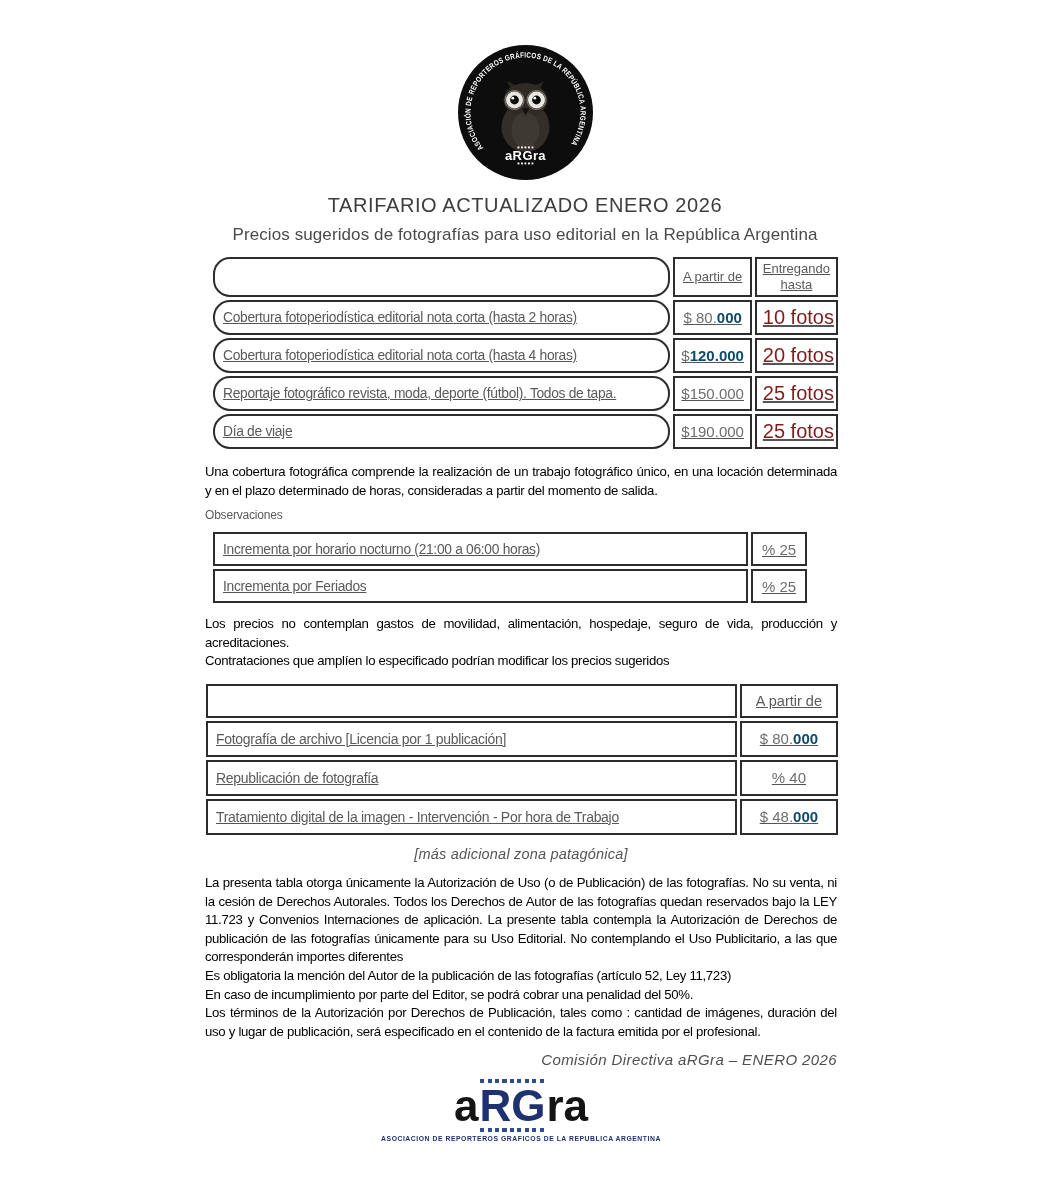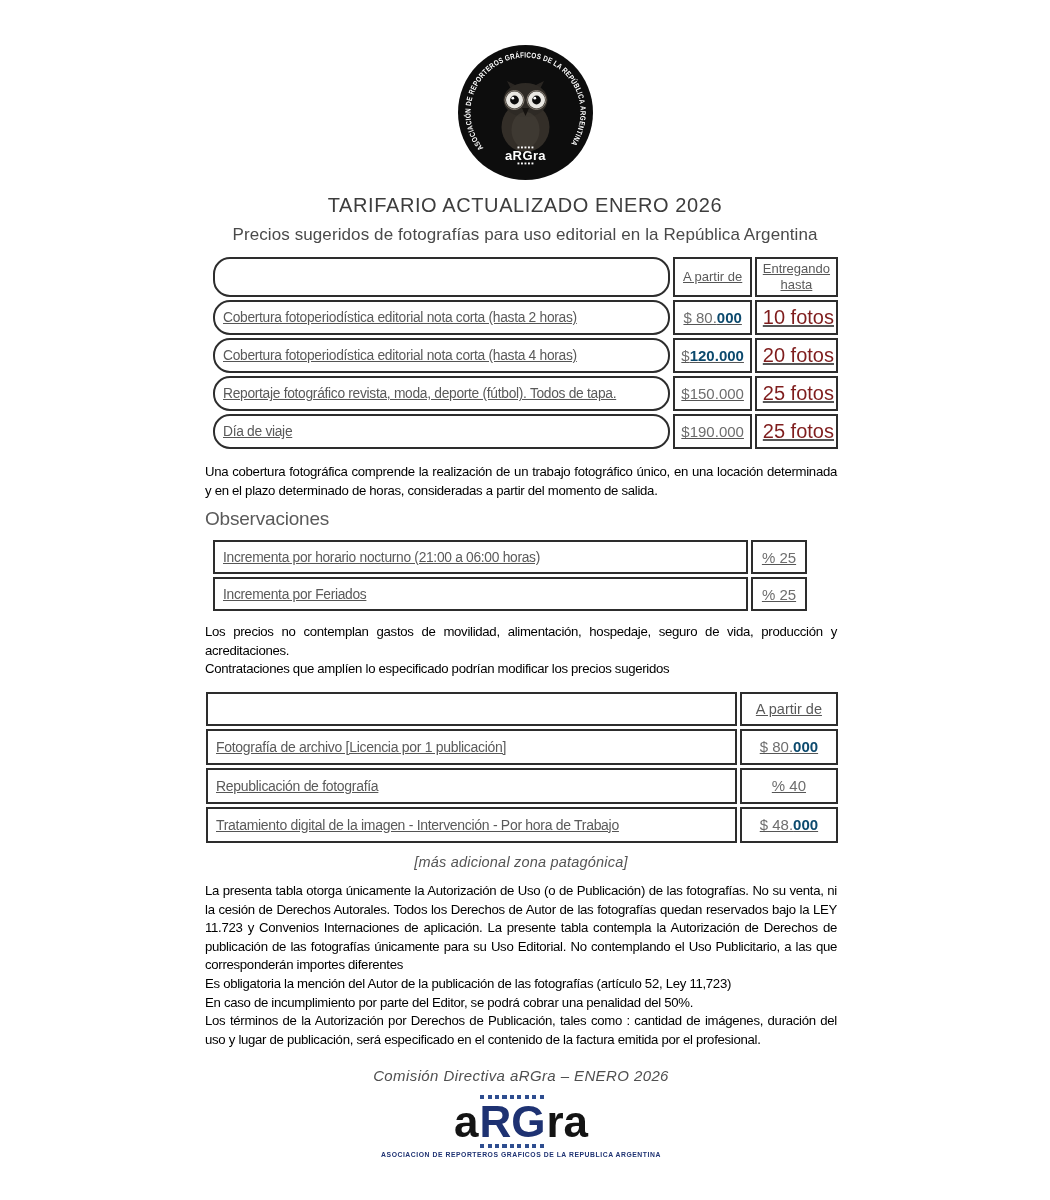--- a/index.html
+++ b/index.html
@@ -51,27 +51,27 @@
   .t2 .hdr td { height:28px; }
   .t2 .hdr-big { font-size:14.5px; color:#5a5a5a; text-align:center; padding:1px 2px; }
   .t2 .desc-txt { font-size:14px; }
 
   
   .para {
     font-size:13.2px; line-height:18.6px; letter-spacing:-0.3px; color:#000000;
     text-align:justify; width:632px;
   }
   .mt11 { margin-top:11px; } .mt9 { margin-top:9px; } .mt12 { margin-top:12px; }
-  .label { font-size:19px; color:#5a5a5a; margin-top:8px; letter-spacing:-0.2px; }
+  .label { font-size:12px; color:#5a5a5a; margin-top:8px; letter-spacing:-0.2px; }
   .center-note {
     margin-top:8px; text-align:center; font-style:italic; font-size:14.5px;
     color:#555; letter-spacing:0.2px; width:632px;
   }
   .signature {
-    margin-top:18px; text-align:center; font-style:italic; font-size:15px;
+    margin-top:10px; text-align:right; font-style:italic; font-size:15px;
     color:#4f4f4f; letter-spacing:0.4px; width:632px;
   }
 
   
   .footer-logo { margin-top:16px; width:632px; text-align:center; }
   .wordmark { display:inline-block; font-size:44px; line-height:1; font-weight:700; letter-spacing:0px; color:#141414; }
   .wordmark .rg { position:relative; display:inline-block; color:#1e3272; padding:0 1px; }
   .dotrow {
     position:absolute; left:2px; right:2px; height:4px;
     background:repeating-linear-gradient(to right, #2e4d8f 0 4px, transparent 4px 7.5px);

